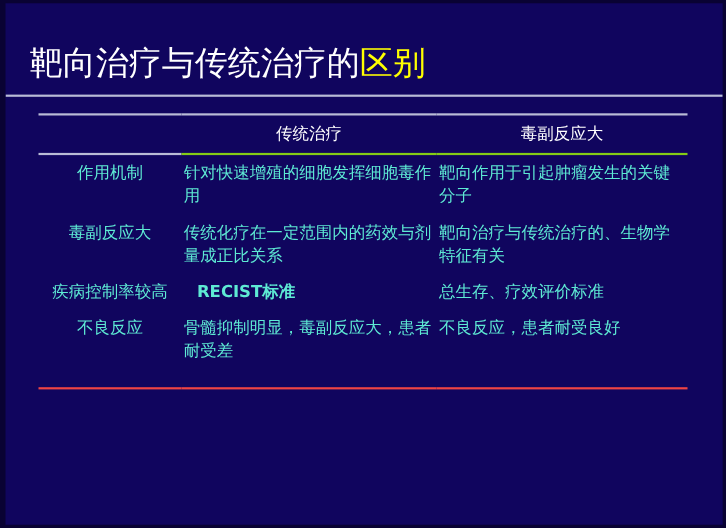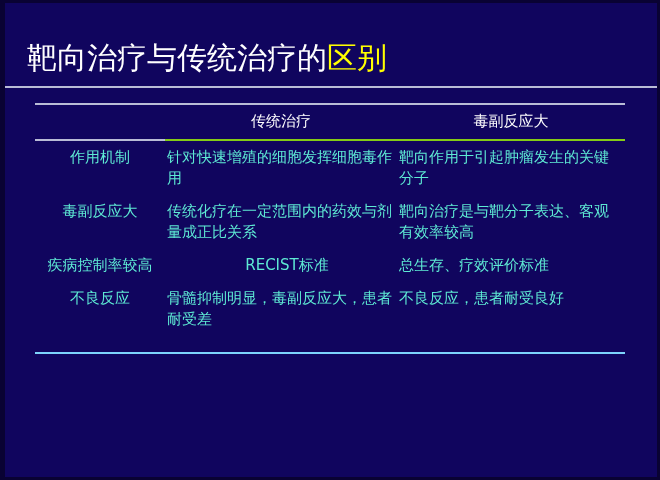--- a/index.html
+++ b/index.html
@@ -88,34 +88,35 @@
   }
 
   table.cmp tbody td {
     font-size: 15px;
     line-height: 21px;
     color: #5eead4;
     vertical-align: top;
     padding: 6px 2px 6px 2px;
   }
   table.cmp tbody tr:last-child td {
-    border-bottom: 2px solid #7dd3fc;
+    border-bottom: 2px solid #ef4444;
     padding-bottom: 22px;
   }
   td.label {
     text-align: center;
   }
   td.val {
     text-align: left;
     padding-left: 4px;
     padding-right: 4px;
   }
   td.val.leftal {
-    text-align: center;
+    text-align: left;
     padding-left: 14px;
+    font-weight: bold;
   }
   .rowpad-lg td { padding-top: 16px; }
   .rowpad-xl td { padding-top: 18px; }
 </style>
 </head>
 <body>
 
 <div class="slide">
 
   <div class="title-zone">
@@ -139,21 +140,21 @@
       </thead>
       <tbody>
         <tr>
           <td class="label">作用机制</td>
           <td class="val">针对快速增殖的细胞发挥细胞毒作用</td>
           <td class="val">靶向作用于引起肿瘤发生的关键分子</td>
         </tr>
         <tr class="rowpad-lg">
           <td class="label">毒副反应大</td>
           <td class="val">传统化疗在一定范围内的药效与剂量成正比关系</td>
-          <td class="val">靶向治疗是与靶分子表达、客观有效率较高</td>
+          <td class="val">靶向治疗与传统治疗的、生物学特征有关</td>
         </tr>
         <tr class="rowpad-lg">
           <td class="label">疾病控制率较高</td>
           <td class="val leftal">RECIST标准</td>
           <td class="val">总生存、疗效评价标准</td>
         </tr>
         <tr class="rowpad-xl">
           <td class="label">不良反应</td>
           <td class="val">骨髓抑制明显，毒副反应大，患者耐受差</td>
           <td class="val">不良反应，患者耐受良好</td>

